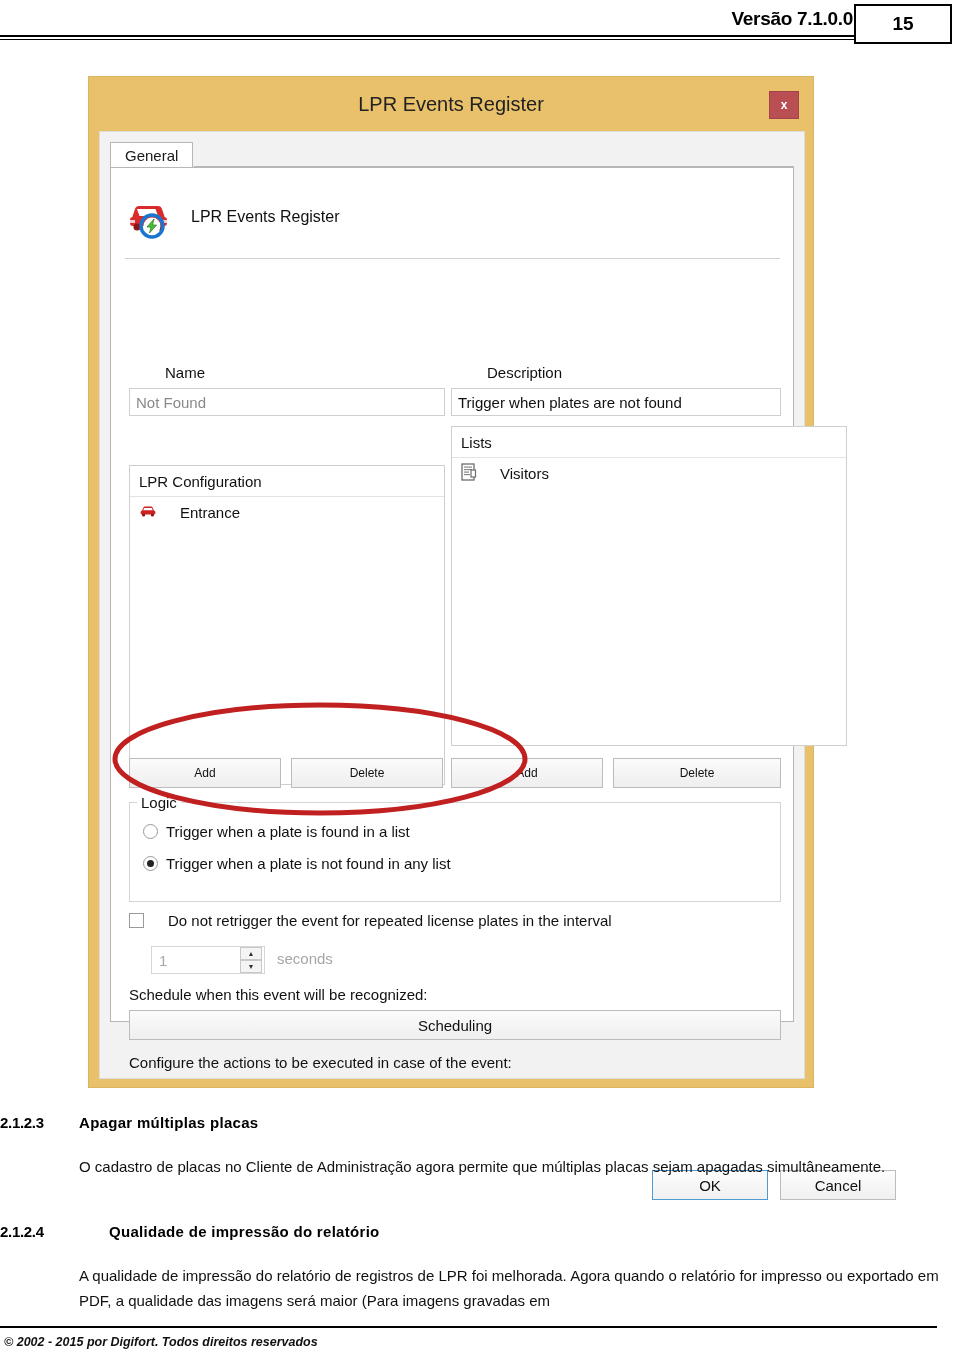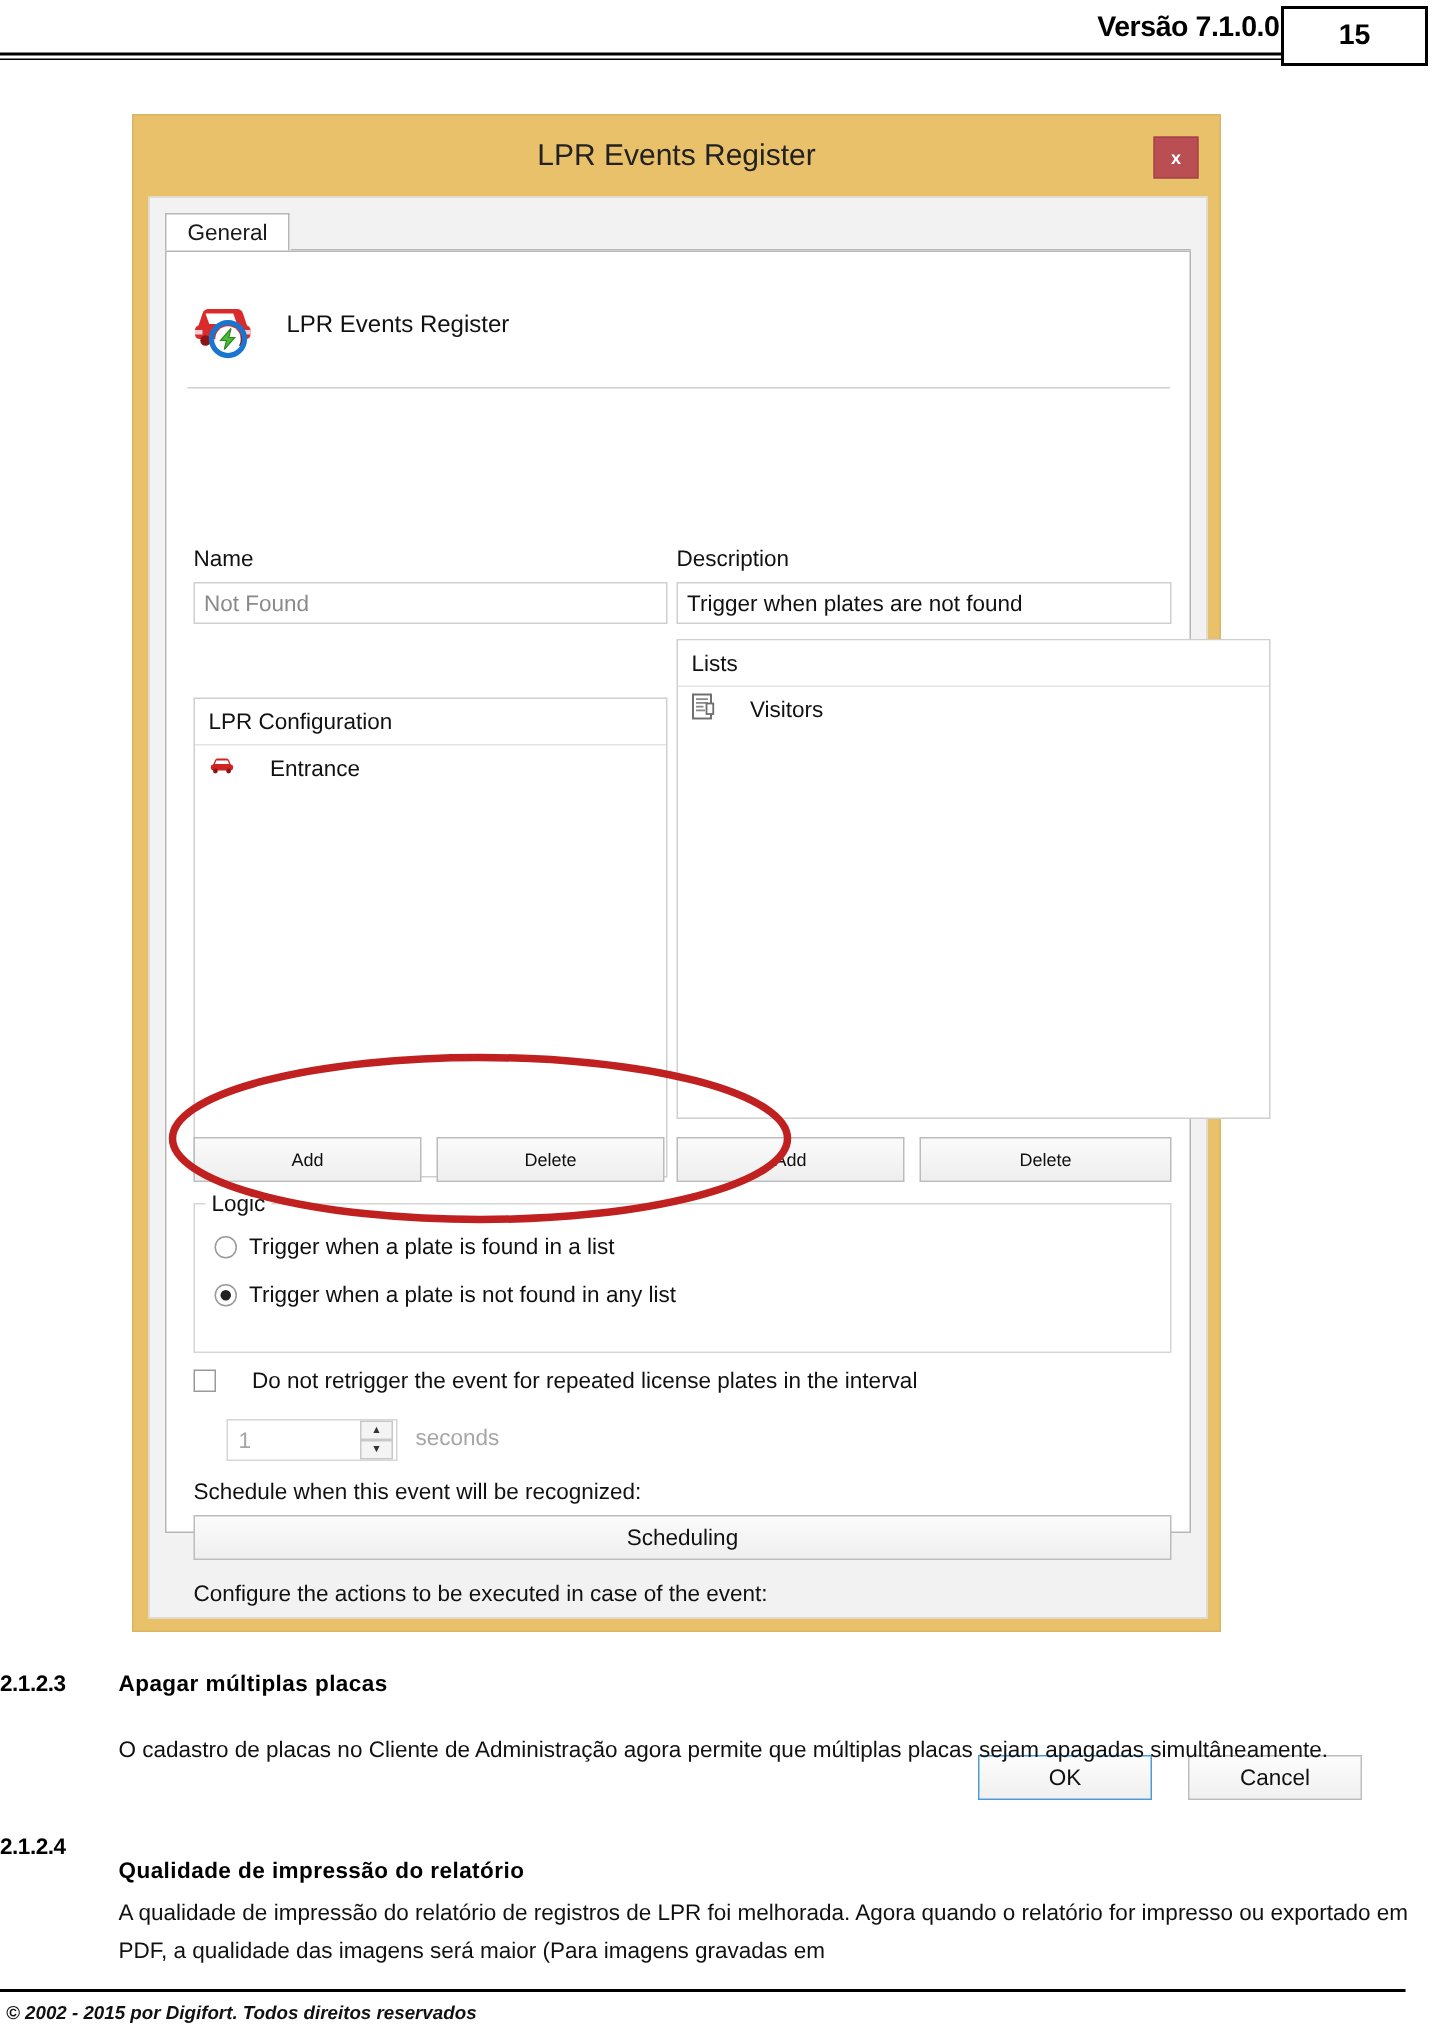--- a/index.html
+++ b/index.html
@@ -96,21 +96,21 @@
   .hdr-label{font-size:16px;color:#111;}
   .hdr-sep{
     position:absolute;left:14px;top:90px;width:655px;height:1px;
     background:#d0d0d0;
   }
 
   
   .lpr-ico{position:relative;width:52px;height:46px;flex:none;}
 
   
-  .lbl{font-size:15px;color:#111;}
+  .lbl{font-size:15px;color:#111;margin-left:36px;}
   .field-name-lbl{position:absolute;left:18px;top:196px;}
   .field-desc-lbl{position:absolute;left:340px;top:196px;}
   .txtbox{
     position:absolute;height:28px;
     background:#fff;border:1px solid #cfcfcf;
     box-sizing:border-box;
     display:flex;align-items:center;
     padding-left:6px;font-size:15px;
   }
   .txt-name{left:18px;top:220px;width:316px;color:#8a8a8a;}
@@ -225,21 +225,21 @@
     background:linear-gradient(#fdfdfd,#f0f0f0);
     border:1px solid #4e9bd4;box-sizing:border-box;
     display:flex;align-items:center;justify-content:center;
     font-size:15px;color:#111;cursor:pointer;
   }
   .btn-cancel{
     position:absolute;left:680px;top:1038px;width:116px;height:30px;
     background:linear-gradient(#fdfdfd,#f0f0f0);
     border:1px solid #bcbcbc;box-sizing:border-box;
     display:flex;align-items:center;justify-content:center;
-    font-size:15px;color:#111;cursor:pointer;margin-left:12px;
+    font-size:15px;color:#111;cursor:pointer;
   }
 
   
   .annot{
     position:absolute;left:110px;top:700px;width:420px;height:118px;
     pointer-events:none;
   }
 
   
   .doc{
@@ -400,18 +400,18 @@
     <ellipse cx="210" cy="59" rx="205" ry="54" fill="none" stroke="#c0201f" stroke-width="5"></ellipse>
   </svg>
 </div>
 
 <div class="doc">
   <div class="sec-num" style="top:8px;">2.1.2.3</div>
   <div class="sec-head" style="top:8px;">Apagar múltiplas placas</div>
   <div class="sec-para" style="top:48px;">O cadastro de placas no Cliente de Administração agora permite que múltiplas placas sejam apagadas simultâneamente.</div>
 
   <div class="sec-num" style="top:117px;">2.1.2.4</div>
-  <div class="sec-head" style="top:133px;">Qualidade de impressão do relatório</div>
+  <div class="sec-head" style="top:117px;margin-left:30px;">Qualidade de impressão do relatório</div>
   <div class="sec-para" style="top:157px;">A qualidade de impressão do relatório de registros de LPR foi melhorada. Agora quando o relatório for impresso ou exportado em PDF, a qualidade das imagens será maior (Para imagens gravadas em</div>
 </div>
 
 <div class="foot-rule"></div>
 <div class="foot-txt">© 2002 - 2015 por Digifort. Todos direitos reservados</div>
 
 </body></html>

